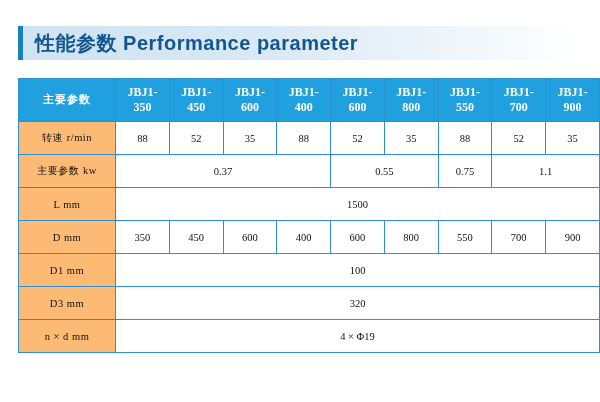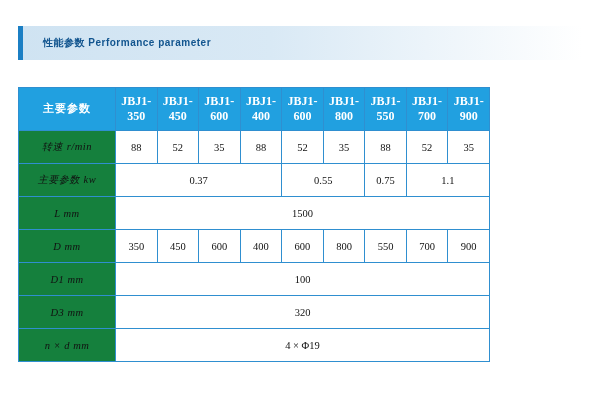--- a/index.html
+++ b/index.html
@@ -30,45 +30,44 @@
     display: flex;
     align-items: center;
   }
   .header-bar {
     width: 5px;
     height: 34px;
     background: #1b7fc4;
     flex: 0 0 auto;
   }
   .header-title {
-    padding-left: 20px;
-    font-size: 10px;
+    padding-left: 12px;
+    font-size: 20px;
     font-weight: bold;
     color: #12558f;
     letter-spacing: 0.5px;
     white-space: nowrap;
     font-family: "Liberation Sans", "DejaVu Sans", sans-serif;
   }
   .header-title .cn {
     font-family: "DejaVu Sans", "Liberation Sans", sans-serif;
   }
   
   .table-wrap {
     position: absolute;
     left: 18px;
     top: 78px;
     width: 564px;
   }
   table.spec {
     border-collapse: collapse;
-    width: 472px;
+    width: 582px;
     table-layout: fixed;
     font-size: 10px;
     color: #111111;
-    margin-top: 9px;
   }
   table.spec td {
     border: 1px solid #2f8fd0;
     text-align: center;
     vertical-align: middle;
     padding: 0;
     height: 32px;
     font-family: "Liberation Serif", "DejaVu Serif", serif;
   }
   table.spec tr.head td {
@@ -79,23 +78,22 @@
     line-height: 1.25;
     font-size: 12px;
   }
   table.spec tr.head td.first {
     font-size: 11px;
     letter-spacing: 1px;
     font-family: "DejaVu Sans", "Liberation Sans", sans-serif;
   }
   td.rowlabel {
     font-size: 10.5px;
-    background: #15803d;
+    background: #fdba74;
     letter-spacing: 0.5px;
-    font-style: italic;
   }
   .cn-label {
     font-family: "DejaVu Sans", "Liberation Sans", sans-serif;
     font-size: 10px;
   }
   .model-cell span {
     display: block;
   }
   td.value {
     font-size: 10.5px;

